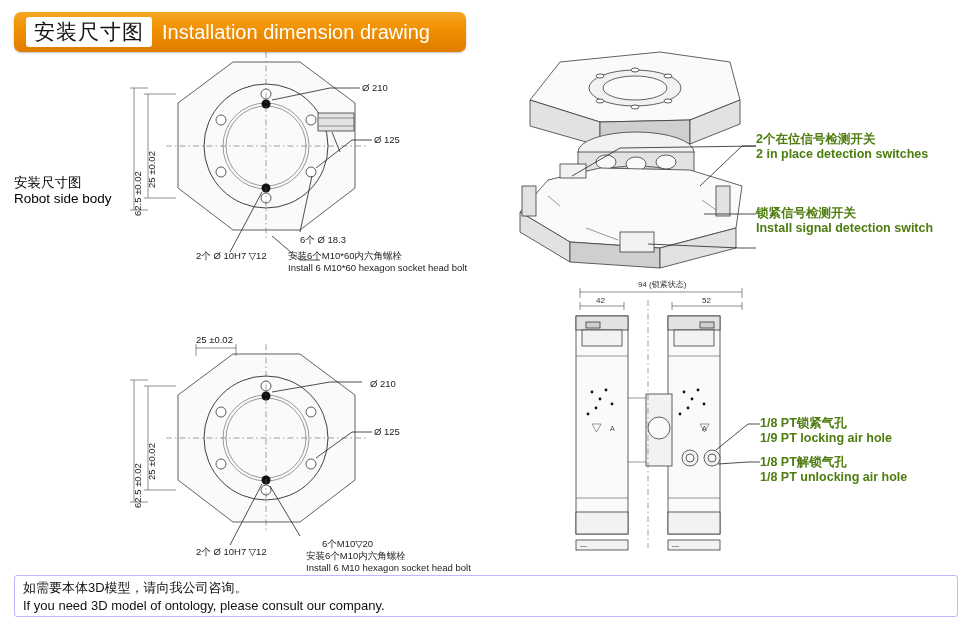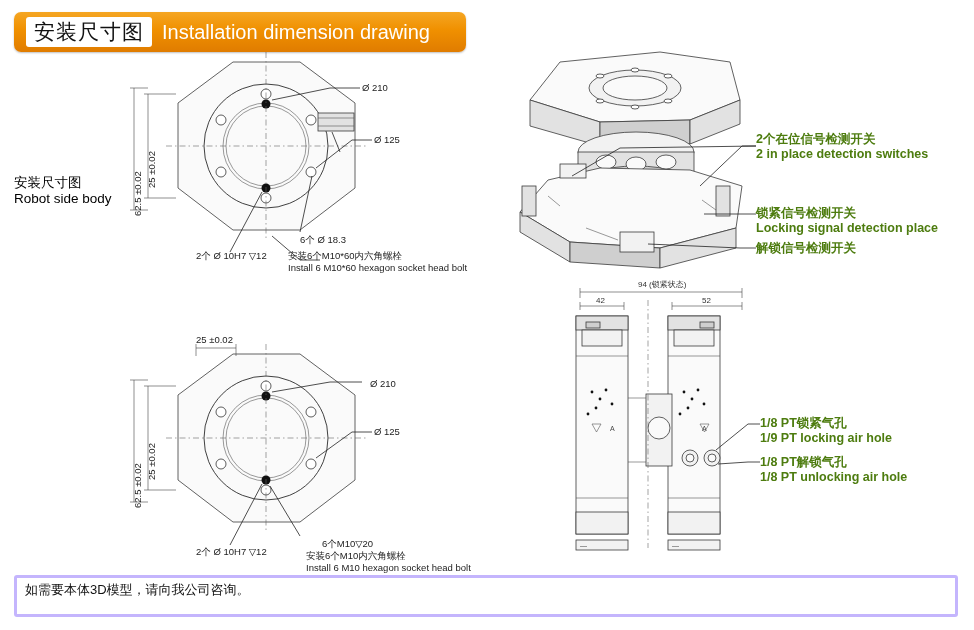--- a/index.html
+++ b/index.html
@@ -41,21 +41,21 @@
   }
 
   
   .side-label{position:absolute;font-size:13px;line-height:16px;color:#000;}
   .side-label .cn{font-size:13.5px;}
   .side-label .en{font-size:13.5px;}
 
   
   .footer{
     position:absolute;left:14px;top:575px;width:944px;height:42px;
-    border:3px solid #c4b5fd;border-radius:3px;background:#fff;
+    border:1px solid #c4b5fd;border-radius:3px;background:#fff;
     padding:3px 8px;box-sizing:border-box;
   }
   .footer div{font-size:13px;line-height:18px;color:#111;}
 
   
   .anno{position:absolute;font-size:12.5px;line-height:15px;color:#4d7c0f;white-space:nowrap;font-weight:bold;}
   .anno .cn{font-size:12.5px;}
   .anno .en{font-size:12.5px;}
 
   
@@ -312,34 +312,34 @@
   <div class="note-xs" style="left:580px;top:541px;">—</div>
   <div class="note-xs" style="left:672px;top:541px;">—</div>
 
   <div class="anno" style="left:756px;top:132px;">
     <div class="cn">2个在位信号检测开关</div>
     <div class="en">2 in place detection switches</div>
   </div>
 
   <div class="anno" style="left:756px;top:206px;">
     <div class="cn">锁紧信号检测开关</div>
-    <div class="en">Locking signal detection place</div>
+    <div class="en">Install signal detection switch</div>
   </div>
 
   <div class="anno" style="left:756px;top:241px;">
-    <div class="cn">解锁信号检测开关</div>
   </div>
 
   <div class="anno" style="left:760px;top:416px;">
     <div class="cn">1/8 PT锁紧气孔</div>
     <div class="en">1/9 PT locking air hole</div>
   </div>
 
   <div class="anno" style="left:760px;top:455px;">
     <div class="cn">1/8 PT解锁气孔</div>
     <div class="en">1/8 PT unlocking air hole</div>
   </div>
 
   <div class="footer">
     <div>如需要本体3D模型，请向我公司咨询。</div>
+    <div>If you need 3D model of ontology, please consult our company.</div>
   </div>
 
 </div>
 
 </body></html>

